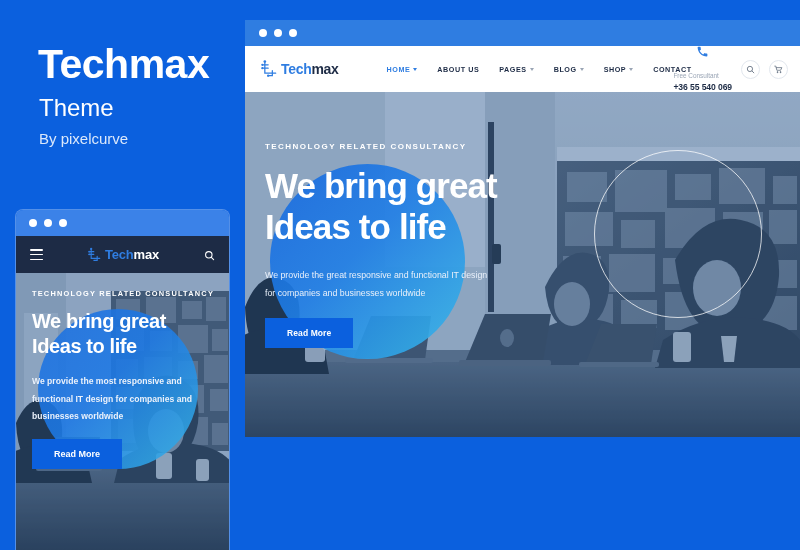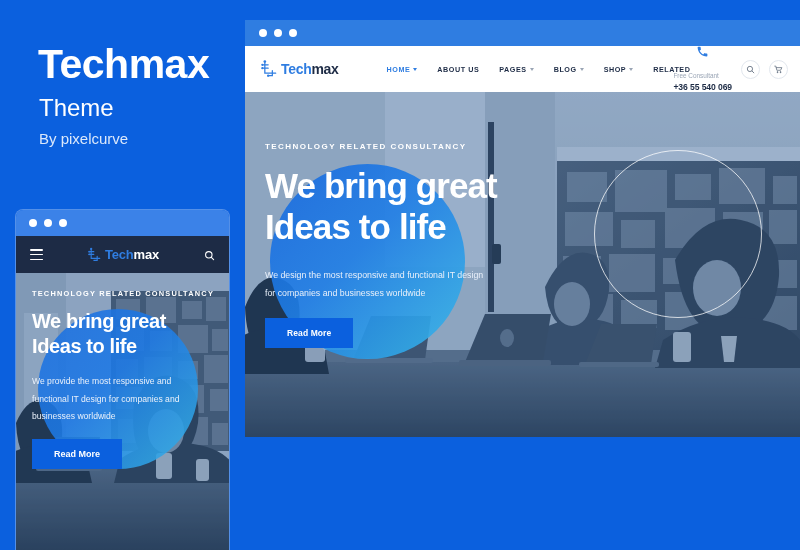--- a/index.html
+++ b/index.html
@@ -76,21 +76,21 @@
   .mhero-content { position:absolute; left:16px; top:16px; right:12px; z-index:3; }
   .m-eyebrow {
     font-size:7.4px; font-weight:bold; color:#ffffff; letter-spacing:1.2px;
     margin-bottom:11px;
   }
   .m-h1 {
     font-size:20px; font-weight:bold; color:#ffffff; line-height:1.26;
     letter-spacing:-0.4px; margin-bottom:14px;
   }
   .m-p {
-    font-size:8.6px; color:#eaf1fb; line-height:2.0; font-weight:400;
+    font-size:8.6px; color:#eaf1fb; line-height:2.0; font-weight:700;
     max-width:172px;
   }
   .m-btn {
     margin-top:14px; display:inline-block;
     background:#0b60de; color:#fff; font-size:9px; font-weight:bold;
     padding:10px 22px;
   }
 
   
   .browser {
@@ -214,21 +214,21 @@
       </div>
       <div class="nav-item">
         <span>BLOG</span>
         <span class="chev"></span>
       </div>
       <div class="nav-item">
         <span>SHOP</span>
         <span class="chev"></span>
       </div>
       <div class="nav-item">
-        <span>RELATED</span>
+        <span>CONTACT</span>
       </div>
     </nav>
 
     <div class="h-right">
       <div class="phone-wrap">
         <svg width="13" height="13" viewBox="0 0 24 24" fill="#2f7de1">
           <path d="M6.6 10.8c1.4 2.8 3.8 5.1 6.6 6.6l2.2-2.2c.3-.3.7-.4 1-.2 1.2.4 2.4.6 3.6.6.6 0 1 .4 1 1V20c0 .6-.4 1-1 1C10.6 21 3 13.4 3 4c0-.6.4-1 1-1h3.5c.6 0 1 .4 1 1 0 1.3.2 2.5.6 3.6.1.4 0 .8-.2 1.1l-2.3 2.1z"></path>
         </svg>
         <div class="phone-txt">
           <div class="l1">Free Consultant</div>
@@ -337,21 +337,21 @@
     <div class="hero-circle"></div>
     <div class="hero-ring"></div>
 
     <div class="hero-content">
       <div class="eyebrow">TECHNOLOGY RELATED CONSULTANCY</div>
       <div class="h1">
         <div>We bring great</div>
         <div>Ideas to life</div>
       </div>
       <div class="hp">
-        <div>We design the most responsive and functional IT design</div>
+        <div>We provide the great responsive and functional IT design</div>
         <div>for companies and businesses worldwide</div>
       </div>
       <div class="hero-btn">Read More</div>
     </div>
 
   </div>
 </div>
 
 <div class="mobile">
   <div class="mobile-chrome">

